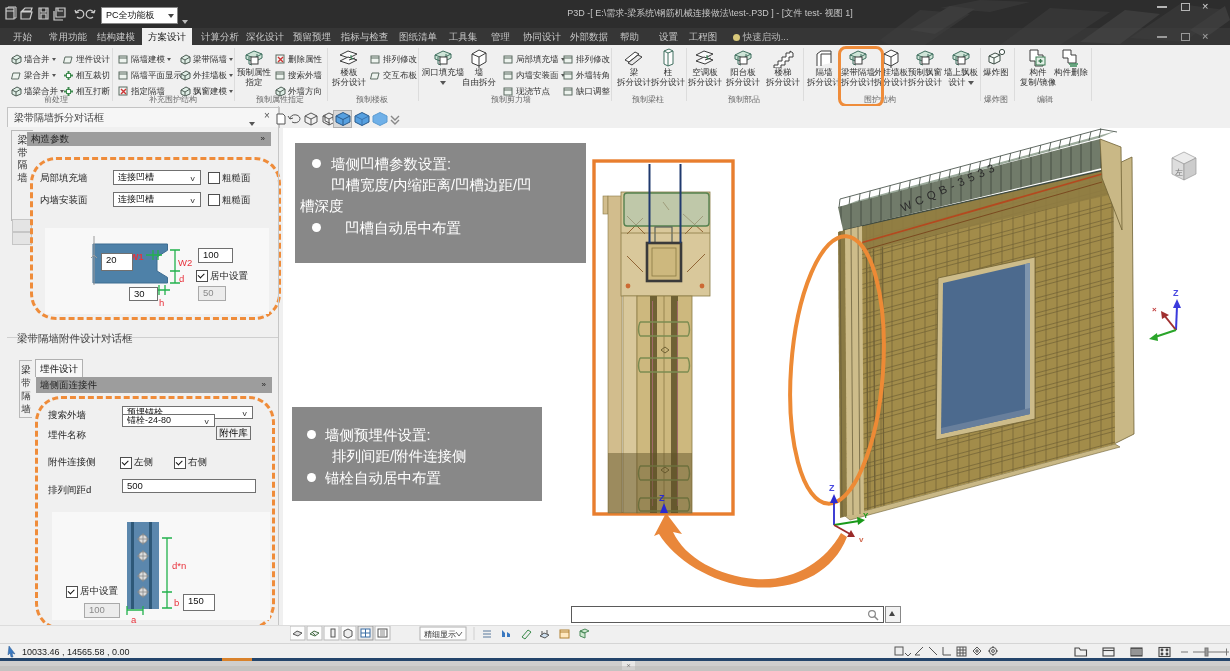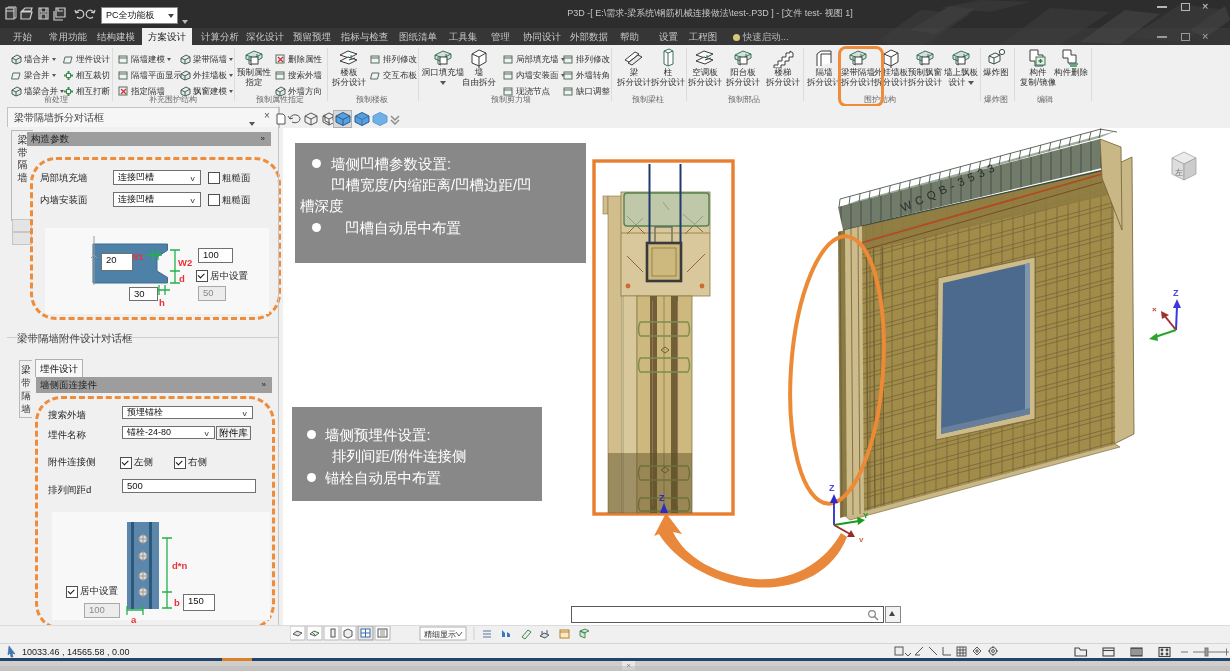--- a/index.html
+++ b/index.html
@@ -23,21 +23,21 @@
  font-size:10px;color:#333;text-align:center;line-height:12.5px;padding-top:3px}
 .lbl{position:absolute;font-size:9.5px;color:#1f1f1f;white-space:nowrap}
 .dd{position:absolute;background:#fff;border:1px solid #707070;font-size:9px;color:#111;line-height:16px;padding-left:4px}
 .dd .dv{position:absolute;right:5px;top:1px;color:#333;font-size:8px;font-family:"Liberation Mono",monospace}
 .inp{position:absolute;background:#fff;border:1px solid #707070;font-size:9.5px;color:#111;padding-left:4px}
 .inpd{position:absolute;background:#ececec;border:1px solid #a9a9a9;font-size:9.5px;color:#8a8a8a;padding-left:4px}
 .cb{position:absolute;width:10px;height:10px;background:#fff;border:1.4px solid #4e4e4e}
 .ck{position:absolute;width:5px;height:2.5px;border-left:1.6px solid #111;border-bottom:1.6px solid #111;transform:rotate(-45deg)}
 .tri{display:inline-block;width:0;height:0;border-left:3px solid transparent;border-right:3px solid transparent;border-top:4px solid #555;vertical-align:middle}
 .dash{position:absolute;border:3px dashed #ef8c3a;border-radius:26px}
-.red{position:absolute;color:#e8323c;font-size:9.5px;font-weight:bold;white-space:nowrap}
+.red{position:absolute;color:#e8323c;font-size:9.5px;font-weight:normal;white-space:nowrap}
 .tipbox{position:absolute;background:#888;color:#fff;font-size:14.5px;line-height:20px}
 
 #cmdrow{left:283px;top:607px;width:947px;height:18px;background:#fff}
 #toolrow{left:0;top:625px;width:1230px;height:18px;background:#f0f0f0;border-top:1px solid #dcdcdc}
 #statusrow{left:0;top:643px;width:1230px;height:16px;background:#f0f0f0;border-top:1px solid #d5d5d5}
 #bottomstrip{left:0;top:659px;width:1230px;height:12px;background:#cfcecd}
 </style></head>
 <body>
 <div id="root">
 <div class="abs" id="titlebar">
@@ -653,21 +653,21 @@
 
  <div class="abs" style="left:7px;top:231px;width:272px;height:288px;background:#f0f0f0;border-top:1px solid #cfcfcf"></div>
  <div class="ptitle" style="left:17px;top:226px;font-size:10.5px">梁带隔墙附件设计对话框</div>
  <div class="vtab" style="left:19px;top:254px;height:54px;width:12px;font-size:9.5px;line-height:13px;padding-top:2px">梁<br>带<br>隔<br>墙</div>
  <div class="abs" style="left:35px;top:253px;width:46px;height:17px;background:#f7f7f7;border:1px solid #b0b0b0;border-bottom:none;font-size:9.5px;text-align:center;line-height:17px;color:#111">埋件设计</div>
  <div class="hdr" style="left:36px;top:271px;width:232px;height:16px;line-height:16px">墙侧面连接件<span style="position:absolute;right:6px;top:0;font-size:8px">»</span></div>
  <div class="dash" style="left:35px;top:290px;width:234px;height:228px"></div>
  <div class="lbl" style="left:48px;top:303px">搜索外墙</div>
  <div class="dd" style="left:122px;top:300px;width:125px;height:11px;line-height:11px">预埋锚栓<span class="dv">v</span></div>
  <div class="lbl" style="left:48px;top:323px">埋件名称</div>
- <div class="dd" style="left:122px;top:320px;width:87px;height:11px;line-height:11px">锚栓-24-80<span class="dv">v</span></div>
+ <div class="dd" style="left:122px;top:308px;width:87px;height:11px;line-height:11px">锚栓-24-80<span class="dv">v</span></div>
  <div class="abs" style="left:216px;top:320px;width:33px;height:12px;background:#f2f2f2;border:1px solid #707070;font-size:9.5px;text-align:center;line-height:12px">附件库</div>
  <div class="lbl" style="left:48px;top:350px">附件连接侧</div>
  <div class="cb" style="left:120px;top:351px"></div>
       <div class="ck" style="left:122px;top:354px"></div>
  <div class="lbl" style="left:134px;top:350px">左侧</div>
  <div class="cb" style="left:174px;top:351px"></div>
       <div class="ck" style="left:176px;top:354px"></div>
  <div class="lbl" style="left:188px;top:350px">右侧</div>
  <div class="lbl" style="left:48px;top:378px">排列间距d</div>
  <div class="inp" style="left:122px;top:373px;width:128px;height:12px">500</div>

